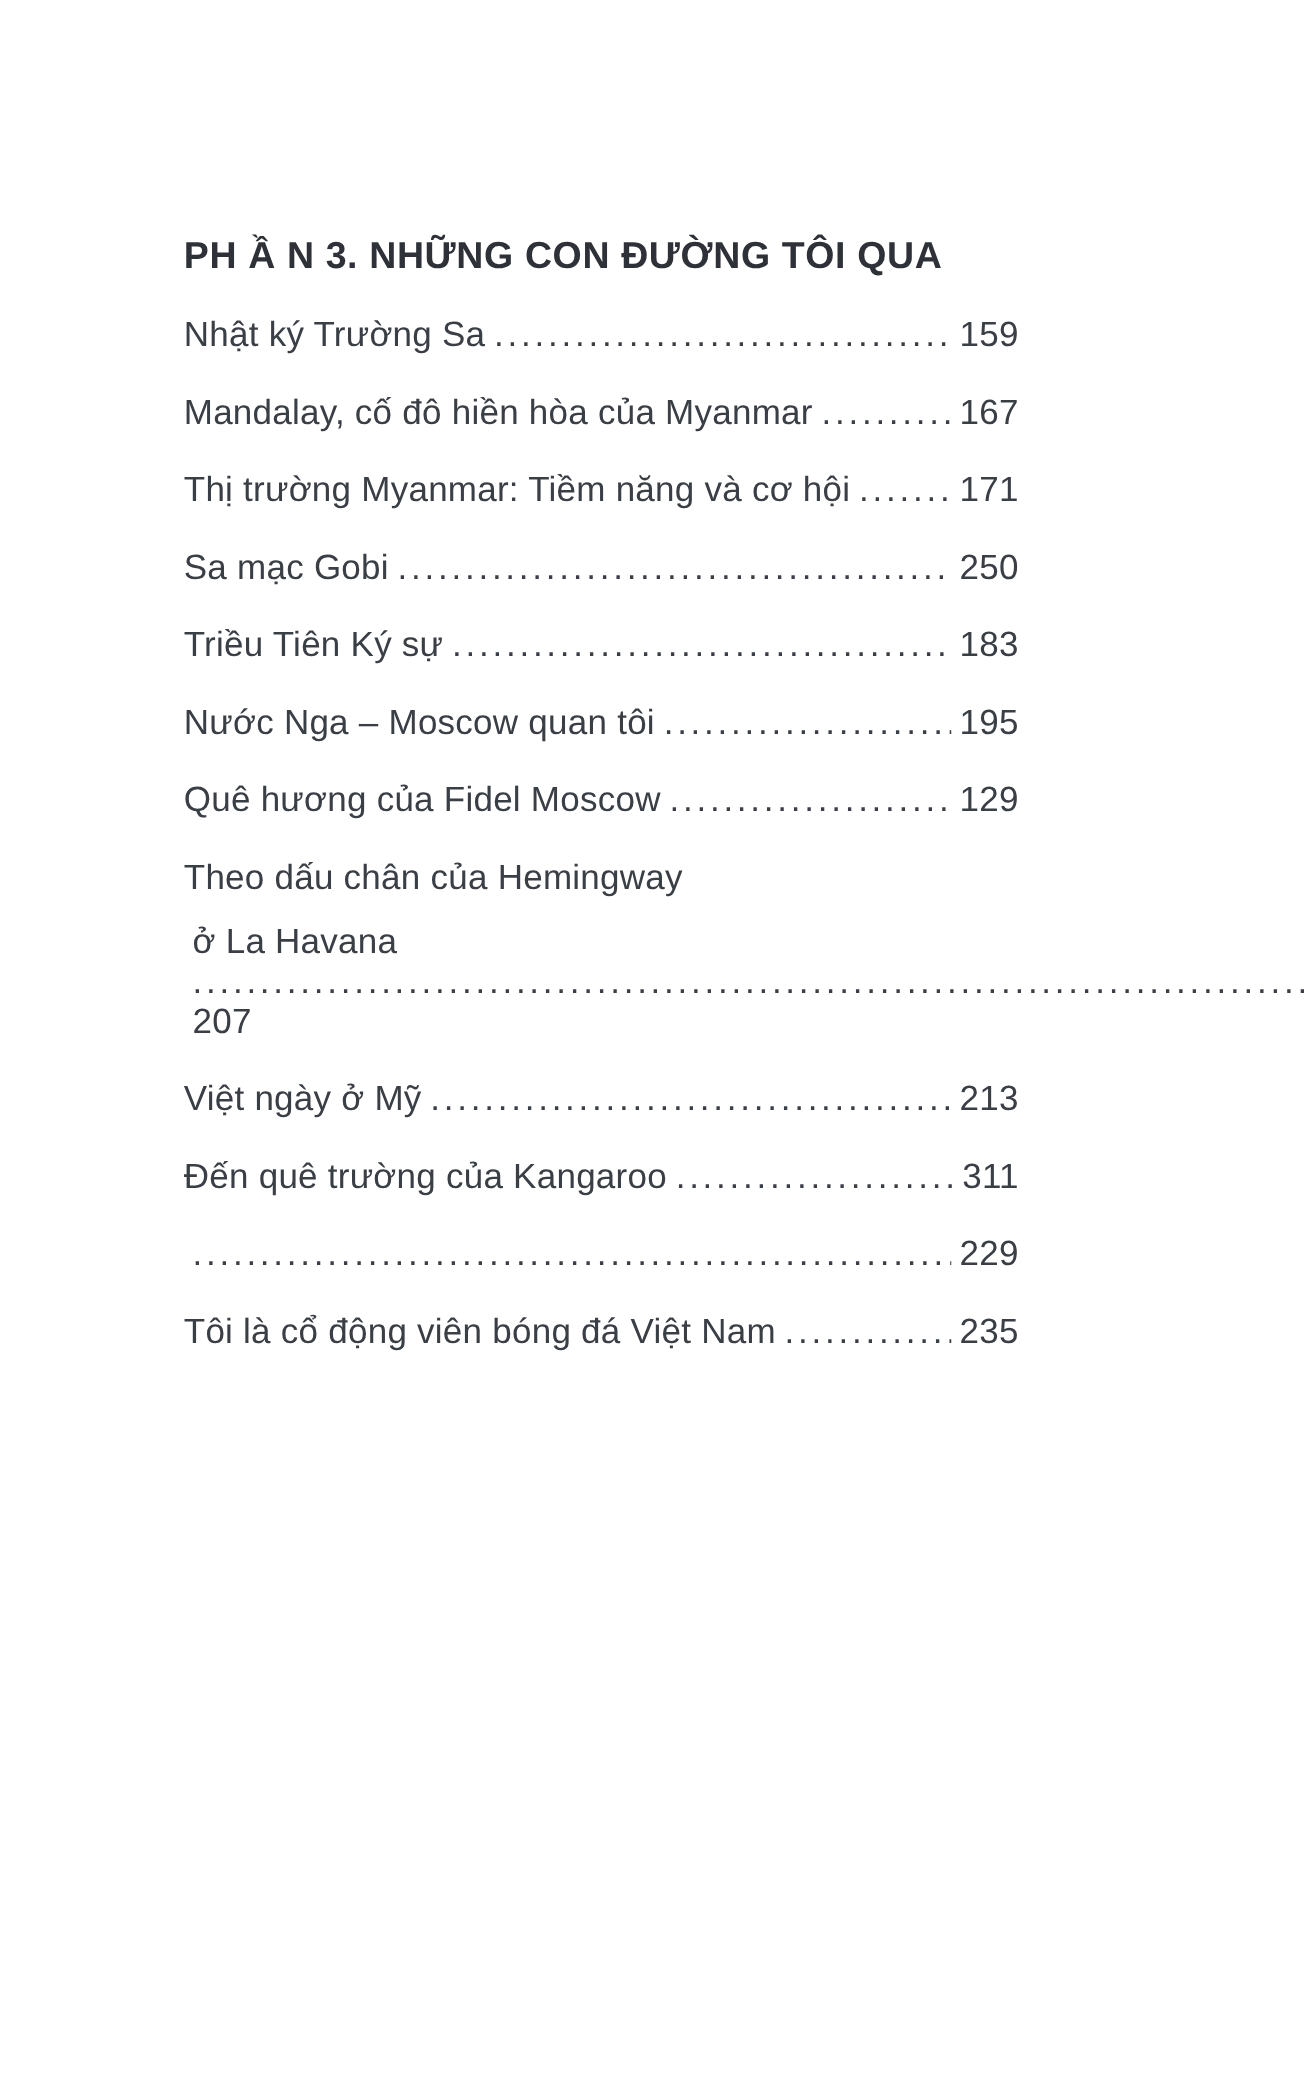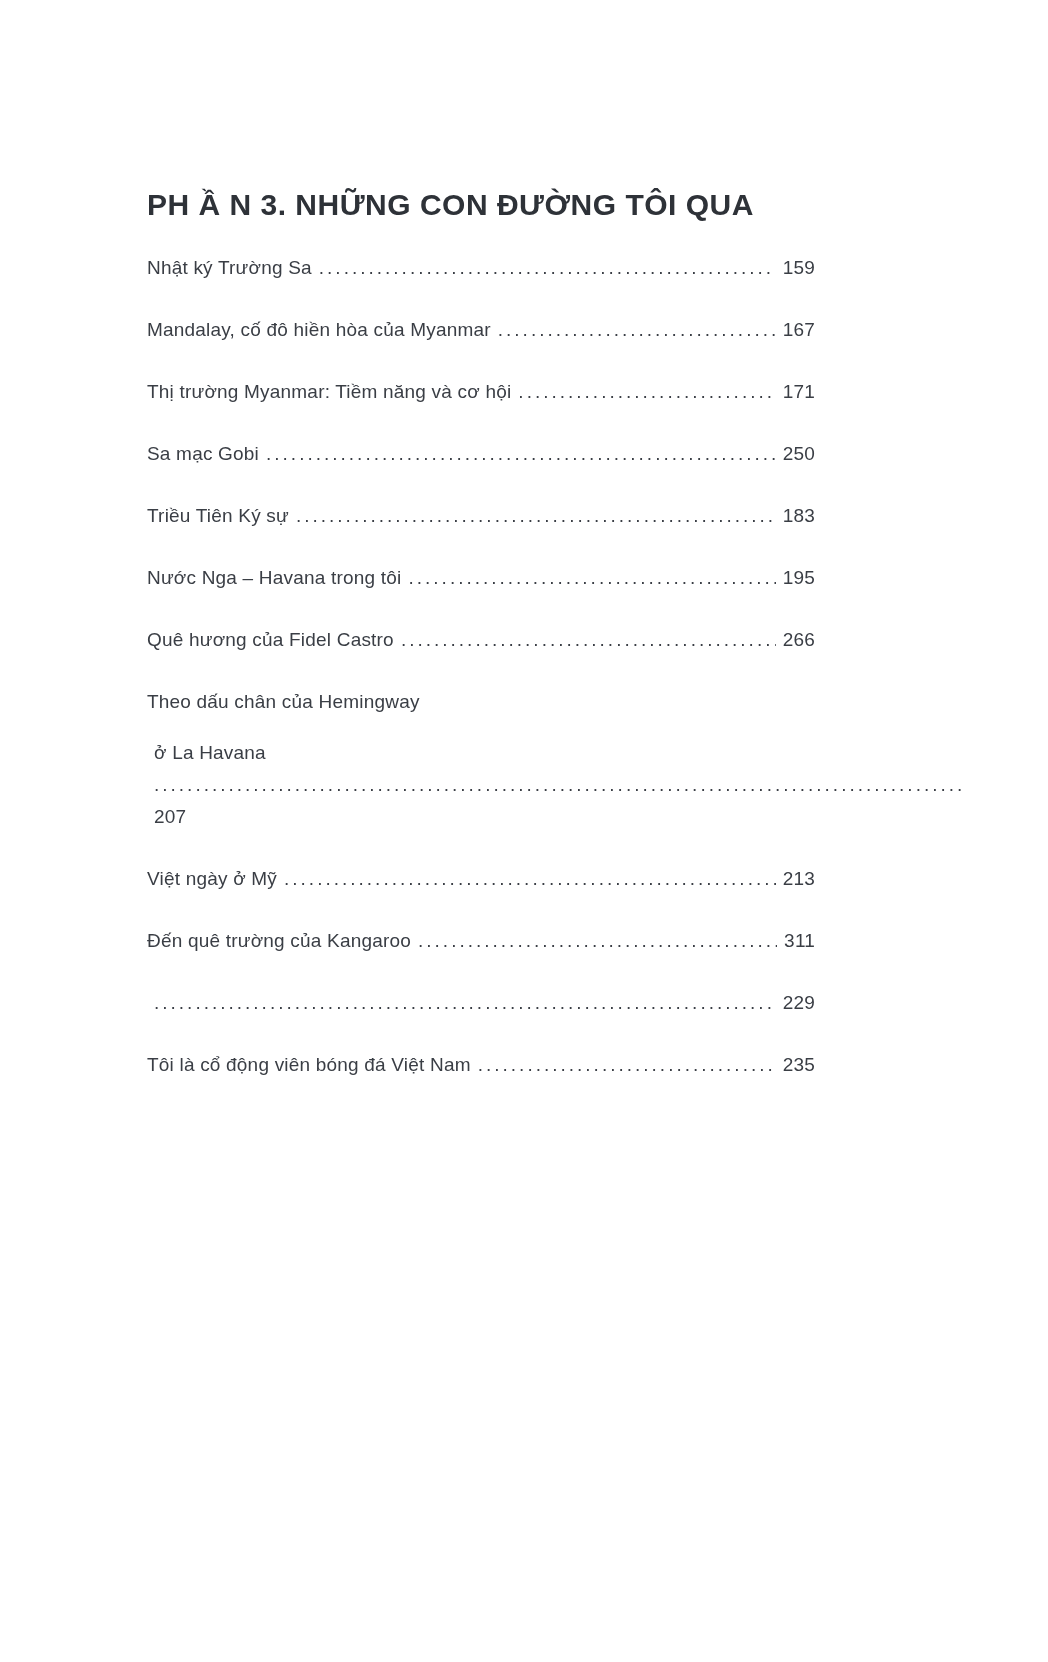--- a/index.html
+++ b/index.html
@@ -29,21 +29,21 @@
     letter-spacing: 0.5px;
     line-height: 34px;
     margin: 0;
   }
   .toc {
     margin-top: 30px;
   }
   .toc-row {
     display: flex;
     align-items: baseline;
-    font-size: 19px;
+    font-size: 28px;
     font-weight: 300;
     color: #3a3e45;
     line-height: 32px;
     margin-top: 30px;
     letter-spacing: 0.2px;
   }
   .toc-row.continuation {
     margin-top: 19px;
     flex-direction: column;
   }
@@ -95,28 +95,28 @@
           <span class="toc-title">Sa mạc Gobi</span>
           <span class="leader"></span>
           <span class="toc-page">250</span>
         </div>
         <div class="toc-row">
           <span class="toc-title">Triều Tiên Ký sự</span>
           <span class="leader"></span>
           <span class="toc-page">183</span>
         </div>
         <div class="toc-row">
-          <span class="toc-title">Nước Nga – Havana trong tôi</span>
+          <span class="toc-title">Nước Nga – Moscow quan tôi</span>
           <span class="leader"></span>
           <span class="toc-page">195</span>
         </div>
         <div class="toc-row">
-          <span class="toc-title">Quê hương của Fidel Castro</span>
+          <span class="toc-title">Quê hương của Fidel Moscow</span>
           <span class="leader"></span>
-          <span class="toc-page">266</span>
+          <span class="toc-page">129</span>
         </div>
         <div class="toc-row">
           <span class="toc-title">Theo dấu chân của Hemingway</span>
         </div>
         <div class="toc-row continuation">
           <span class="toc-title">ở La Havana</span>
           <span class="leader"></span>
           <span class="toc-page">207</span>
         </div>
         <div class="toc-row">

